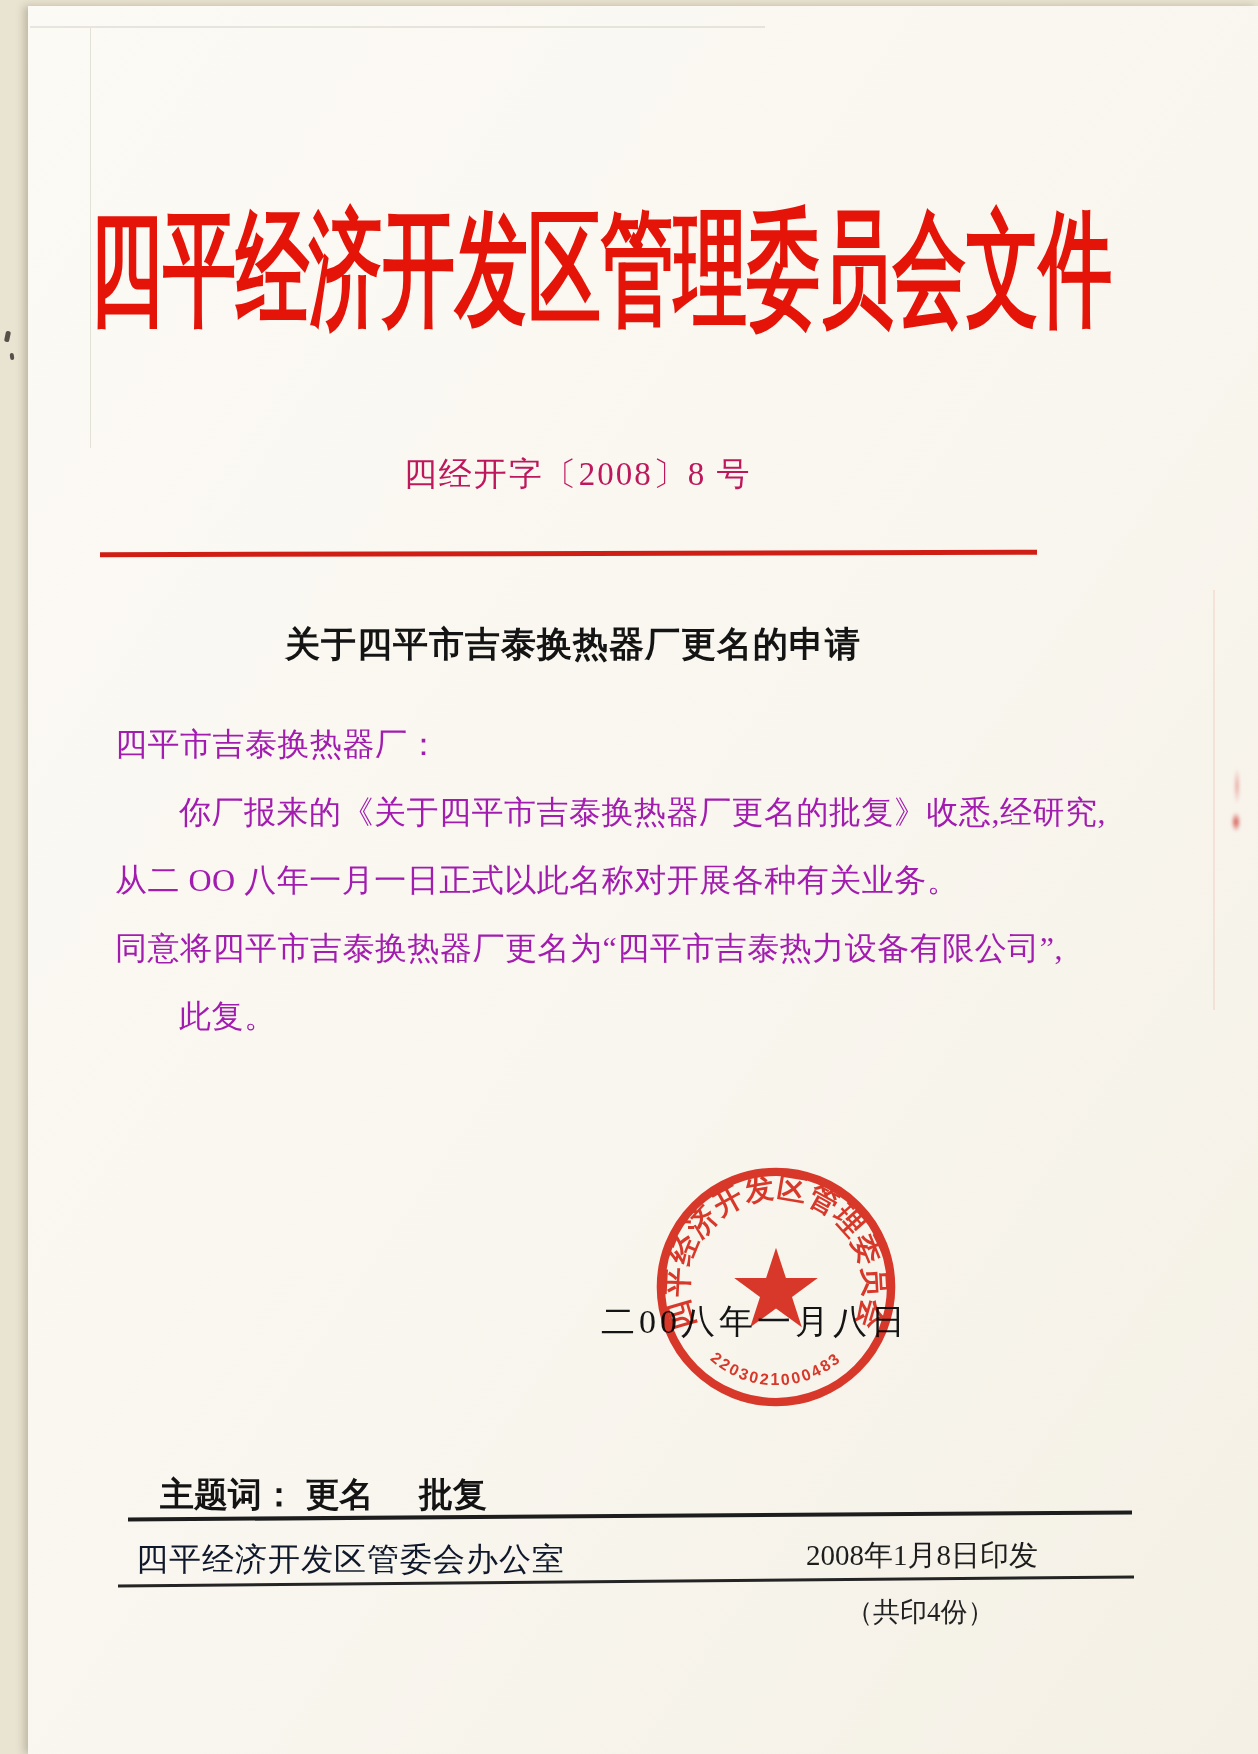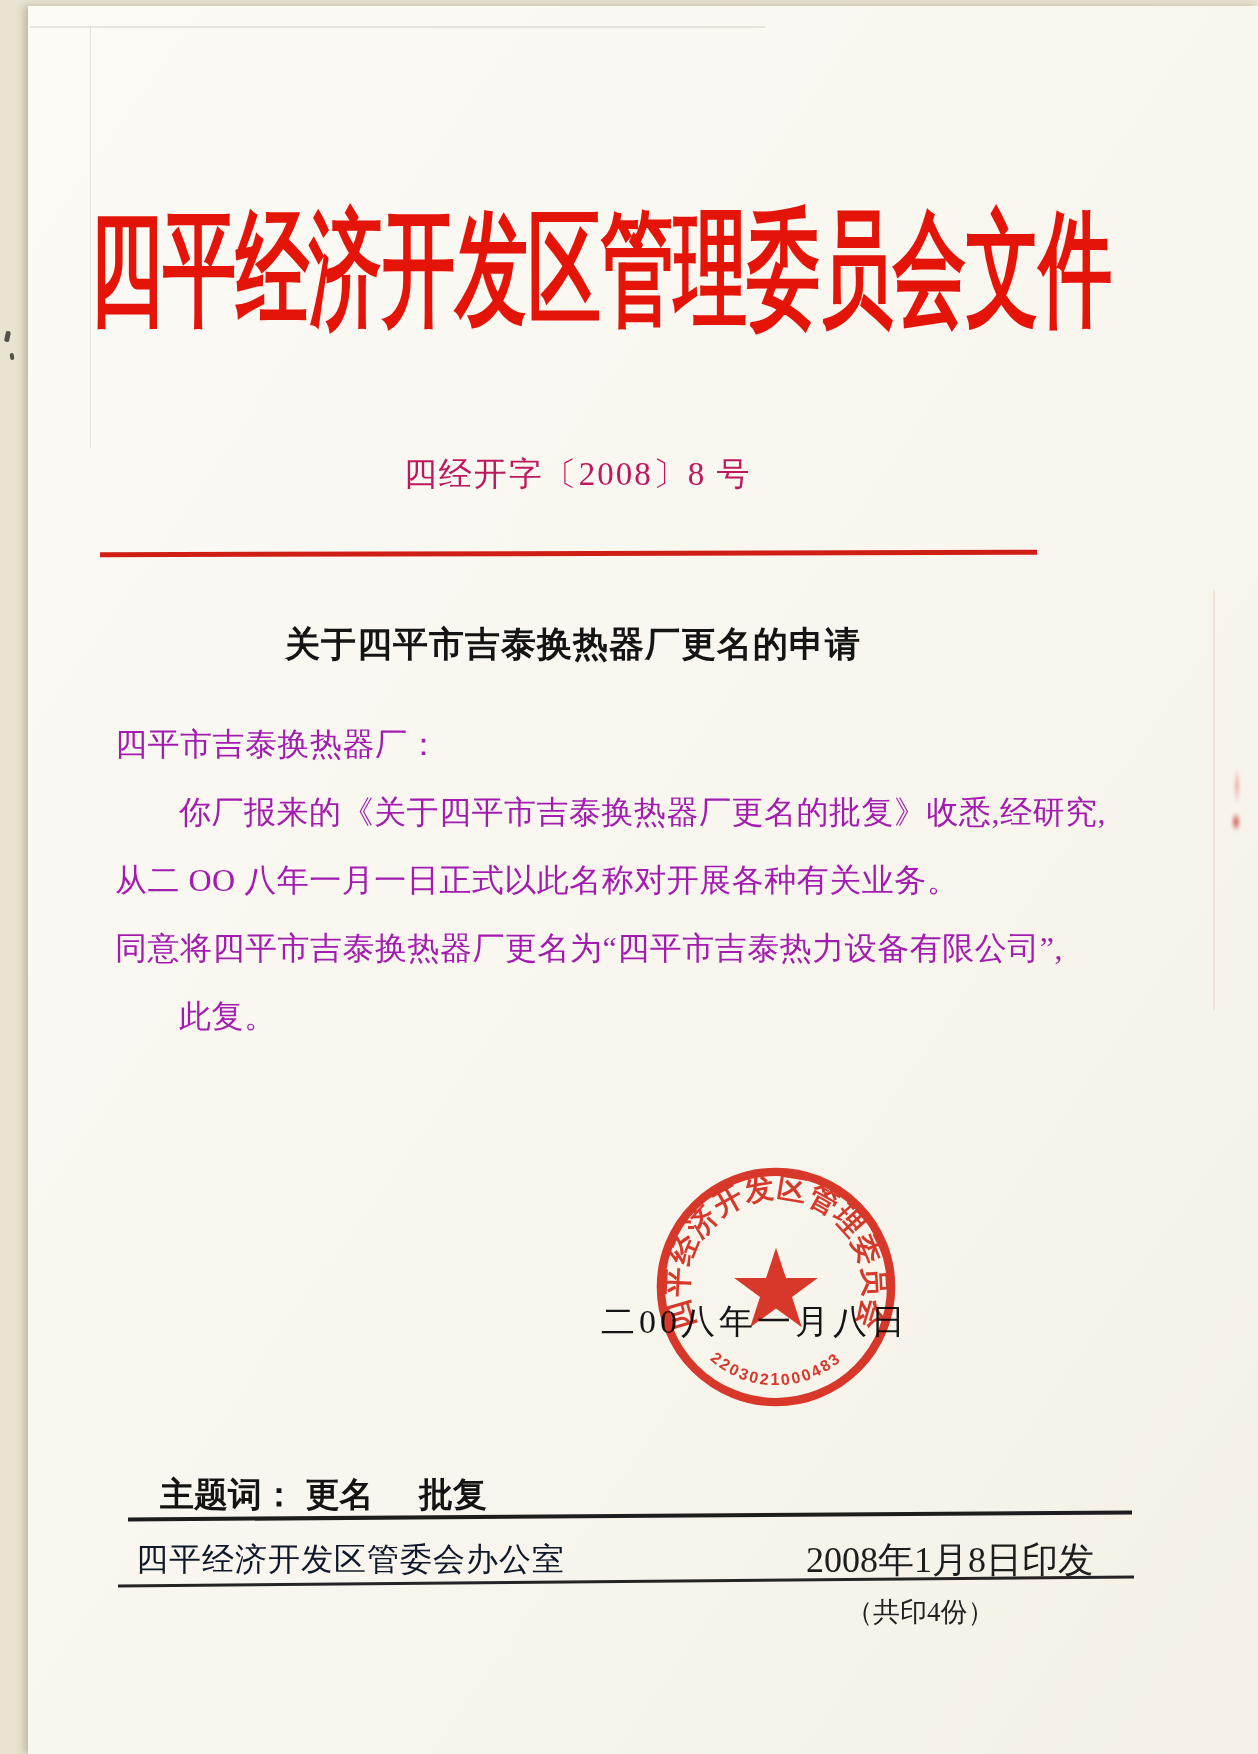--- a/index.html
+++ b/index.html
@@ -81,21 +81,21 @@
   .subject-row .term2 { margin-left:36px; }
   .rule-1 {
     position:absolute; left:128px; top:1514px; width:1004px; height:4px;
     background:#1d1d1d; transform:rotate(-0.4deg);
   }
   .footer-issuer {
     position:absolute; left:136px; top:1538px; font-size:32px; color:#0f172a;
     letter-spacing:1px;
   }
   .footer-date {
-    position:absolute; left:806px; top:1536px; font-size:36px; color:#1d1d1d;
+    position:absolute; left:806px; top:1536px; font-size:29px; color:#1d1d1d;
   }
   .rule-2 {
     position:absolute; left:118px; top:1580px; width:1016px; height:3px;
     background:#242424; transform:rotate(-0.5deg);
   }
   .copies {
     position:absolute; left:846px; top:1594px; font-size:27px; color:#222;
   }
 </style>
 </head>

